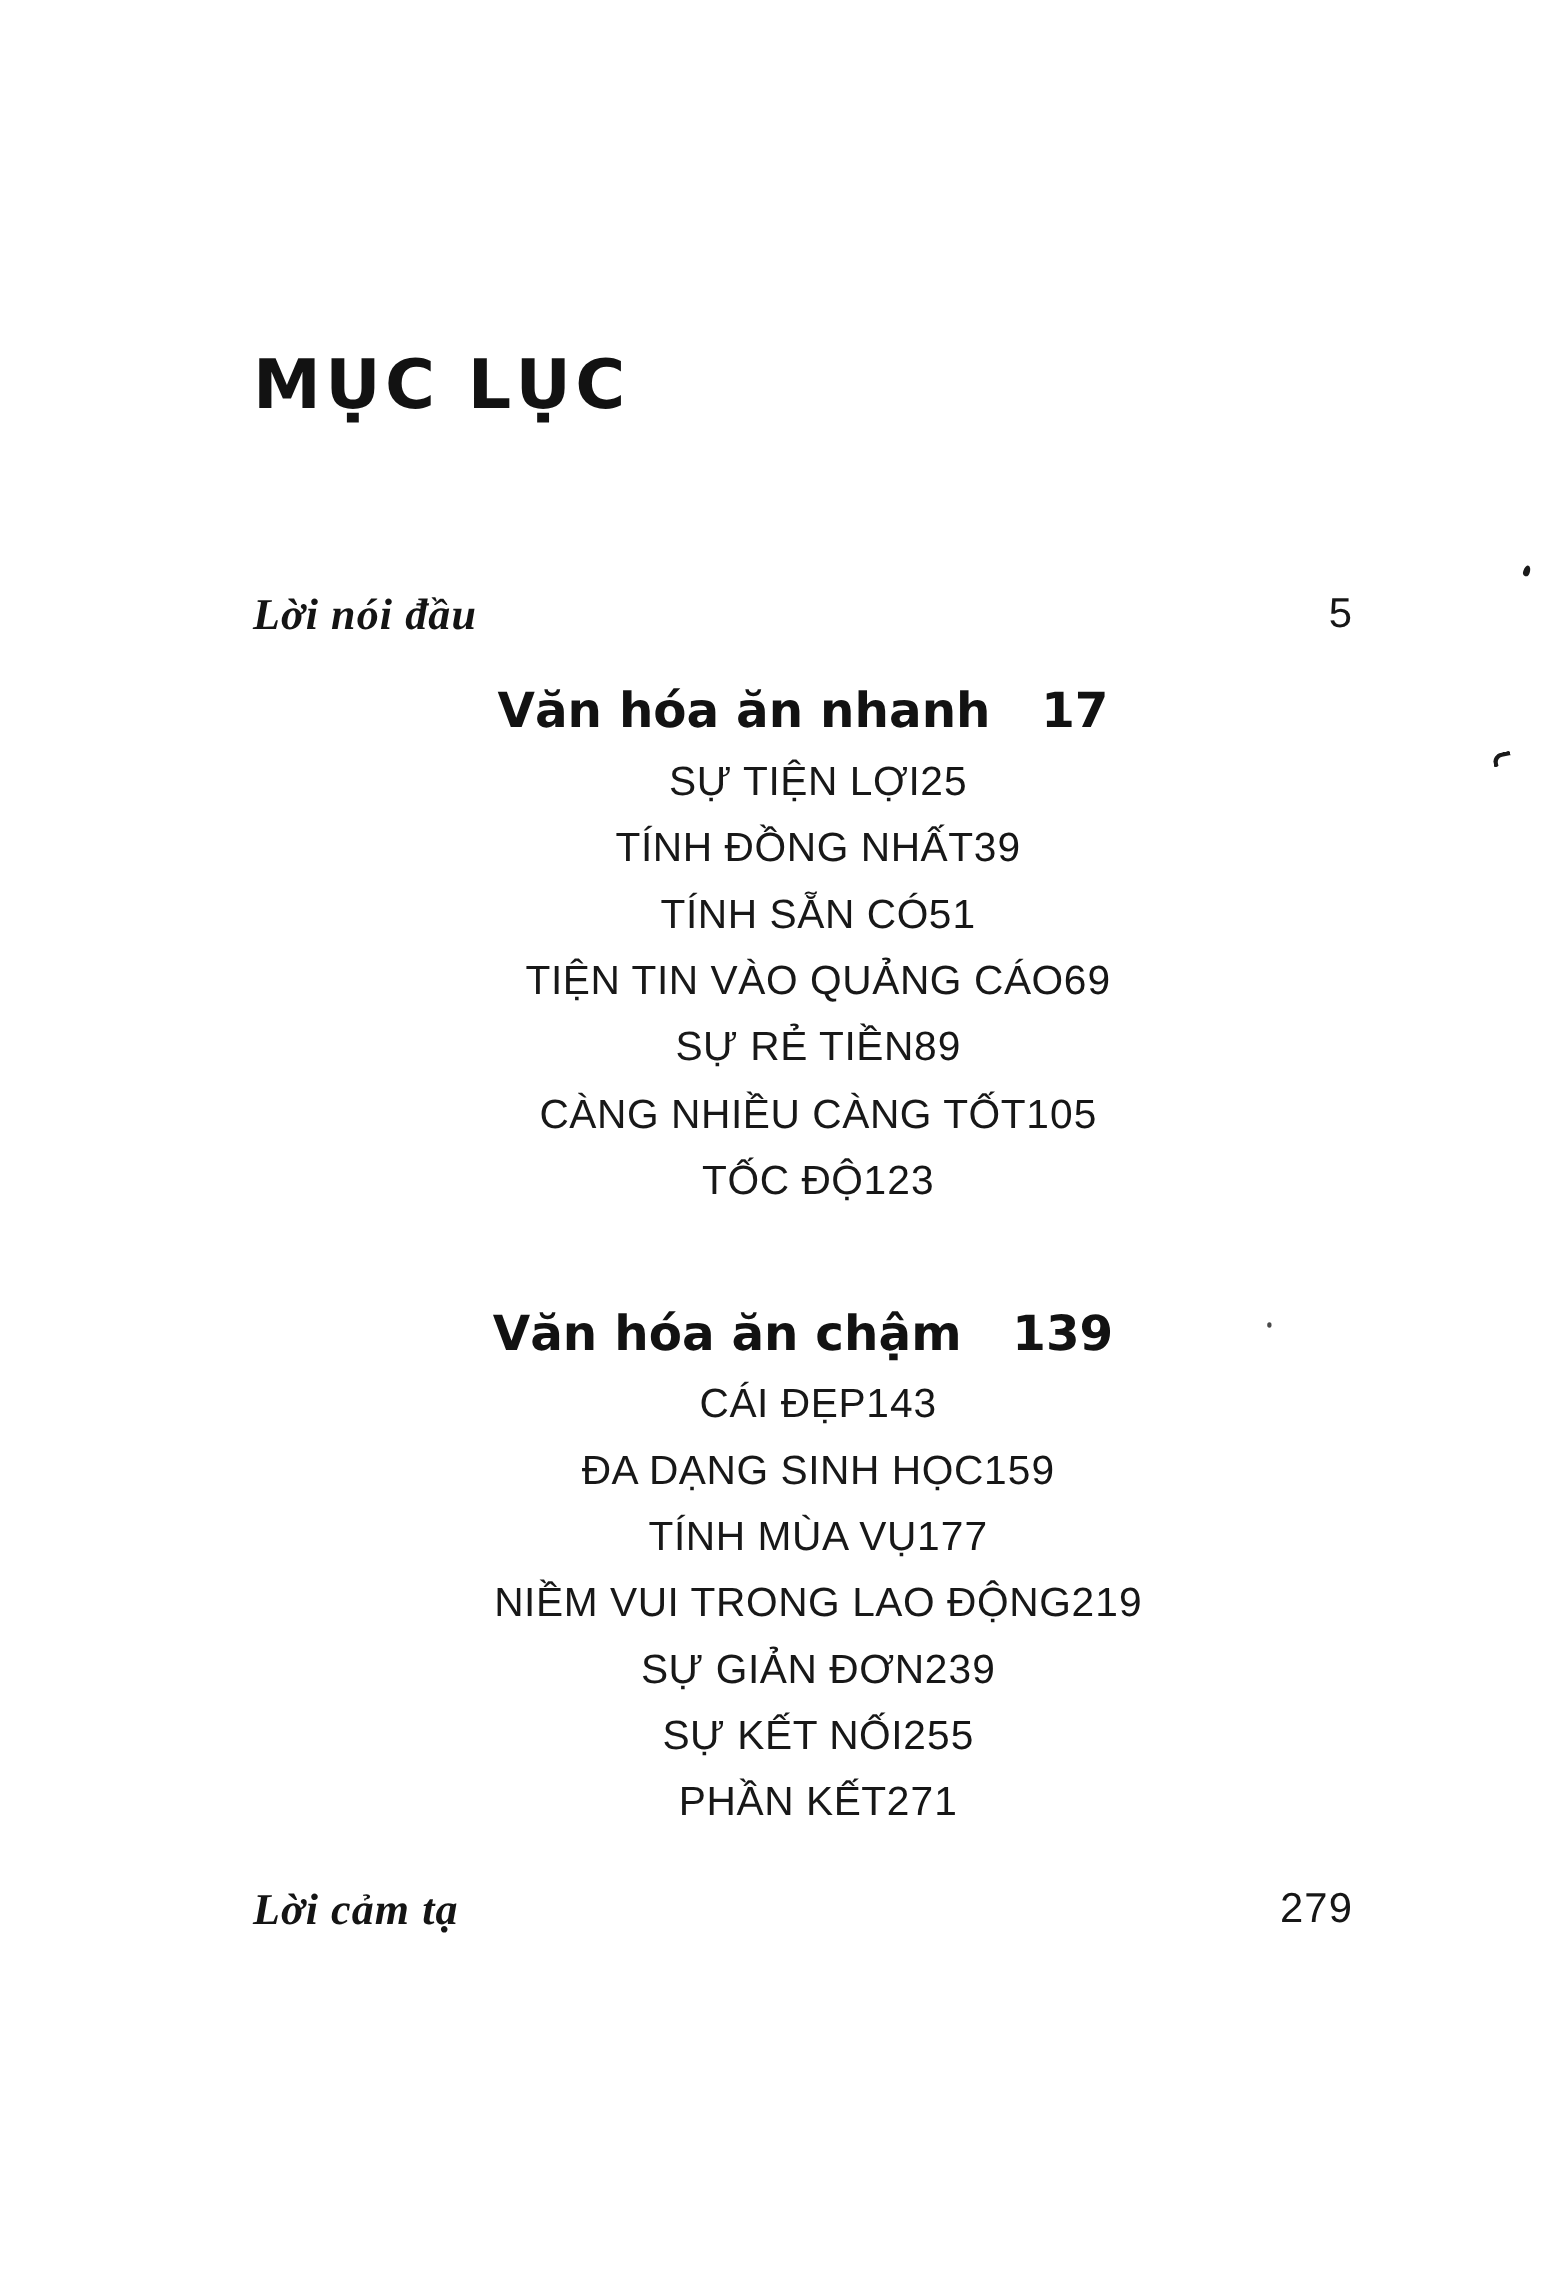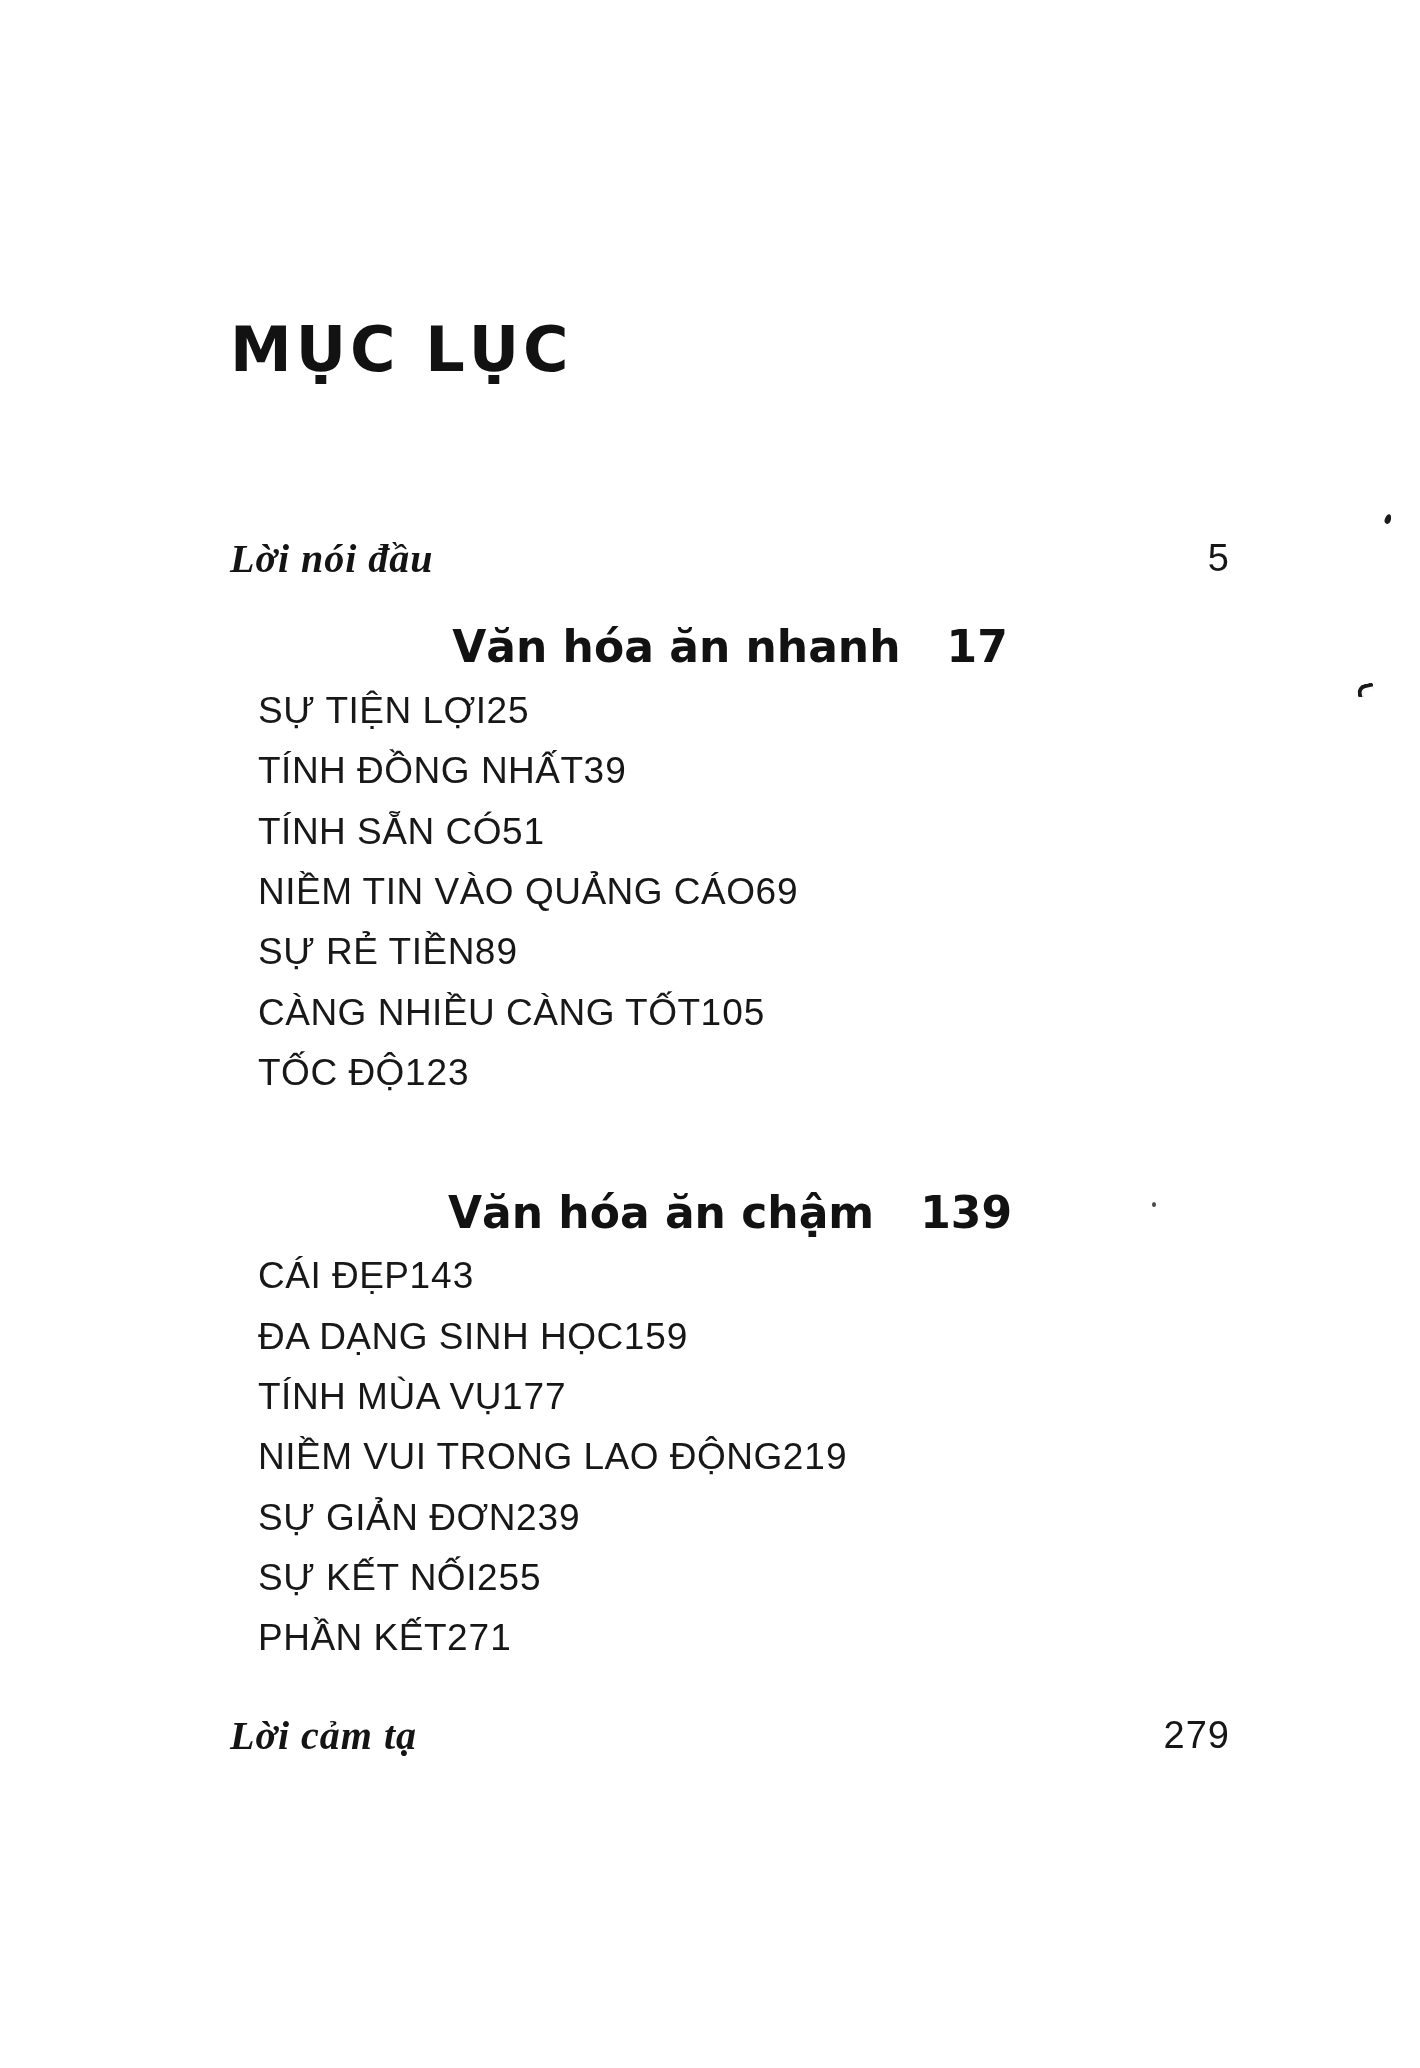--- a/index.html
+++ b/index.html
@@ -31,21 +31,21 @@
   .section-head {
     margin-top:40px; text-align:center;
     font-family:"DejaVu Sans", sans-serif; font-weight:700;
     font-size:44px; line-height:1.15; color:#121212;
   }
   .section-head.second { margin-top:92px; }
   .head-gap { display:inline-block; width:46px; }
 
   .items { margin-top:16px; }
   .item-row {
-    display:flex; justify-content:flex-start; align-items:baseline;
+    display:flex; justify-content:center; align-items:baseline;
     padding-left:28px; line-height:1.2; margin-bottom:16px;
   }
   .item-row:last-child { margin-bottom:0; }
   .item-label {
     font-size:37px; letter-spacing:0.5px; color:#181818;
     font-family:"Liberation Sans", sans-serif;
   }
   .pagenum {
     font-size:37px; letter-spacing:1px; color:#161616;
     font-family:"Liberation Sans", sans-serif; line-height:1.2;
@@ -93,21 +93,21 @@
       </div>
       <div class="item-row">
         <span class="item-label">TÍNH ĐỒNG NHẤT</span>
         <span class="pagenum">39</span>
       </div>
       <div class="item-row">
         <span class="item-label">TÍNH SẴN CÓ</span>
         <span class="pagenum">51</span>
       </div>
       <div class="item-row">
-        <span class="item-label">NIỀM TIN VÀO QUẢNG CÁO</span>
+        <span class="item-label">TIỆN TIN VÀO QUẢNG CÁO</span>
         <span class="pagenum">69</span>
       </div>
       <div class="item-row">
         <span class="item-label">SỰ RẺ TIỀN</span>
         <span class="pagenum">89</span>
       </div>
       <div class="item-row">
         <span class="item-label">CÀNG NHIỀU CÀNG TỐT</span>
         <span class="pagenum">105</span>
       </div>

